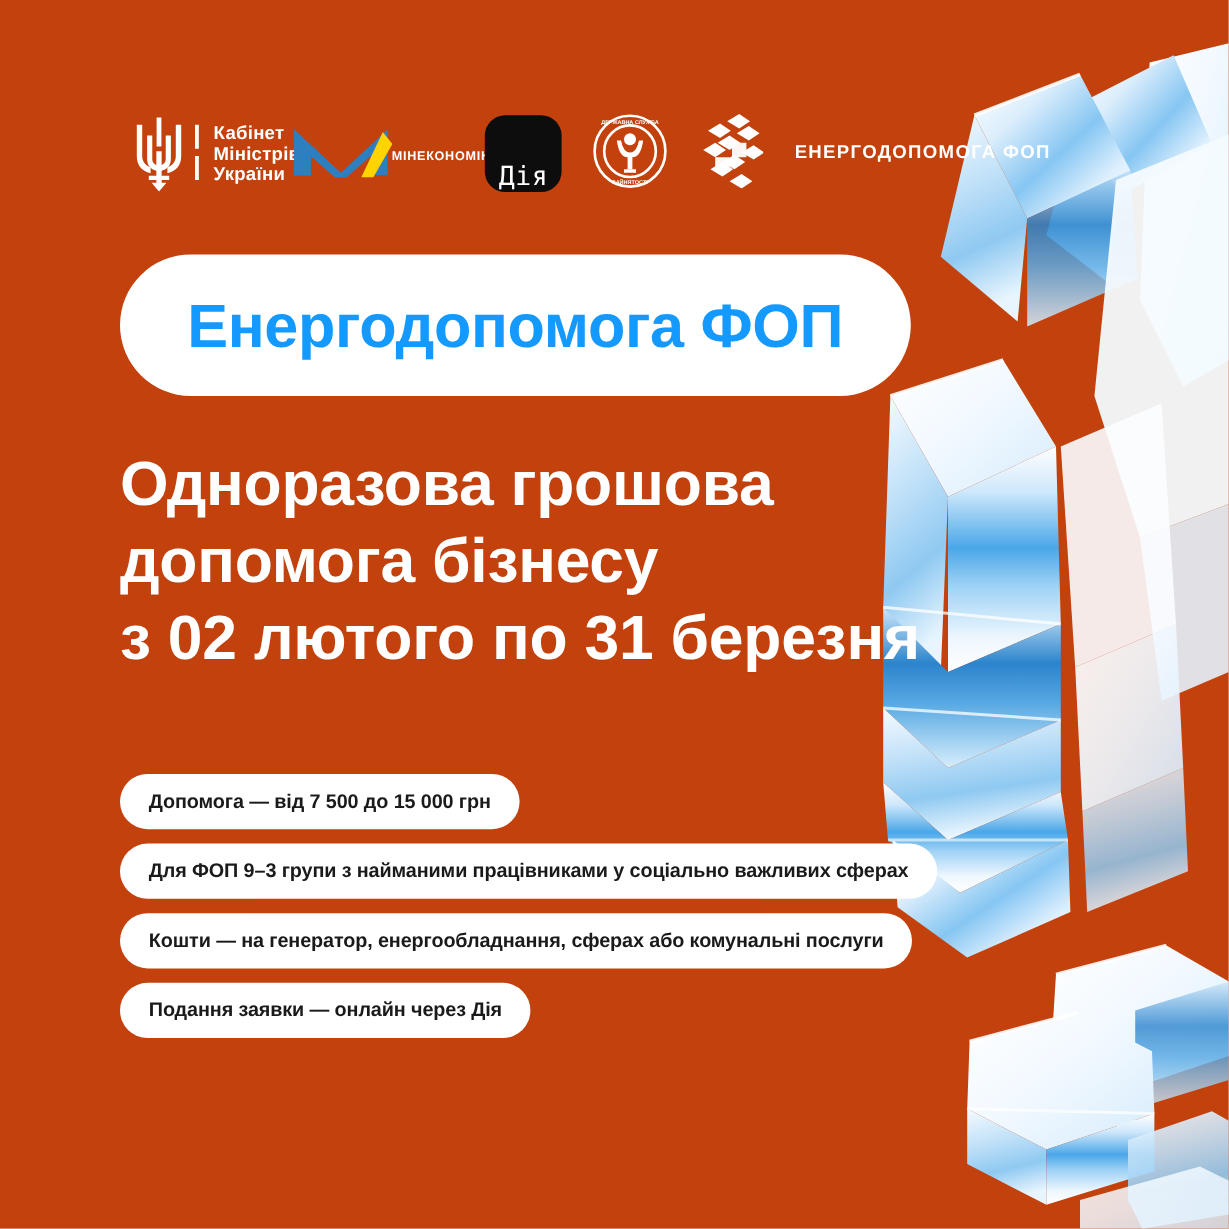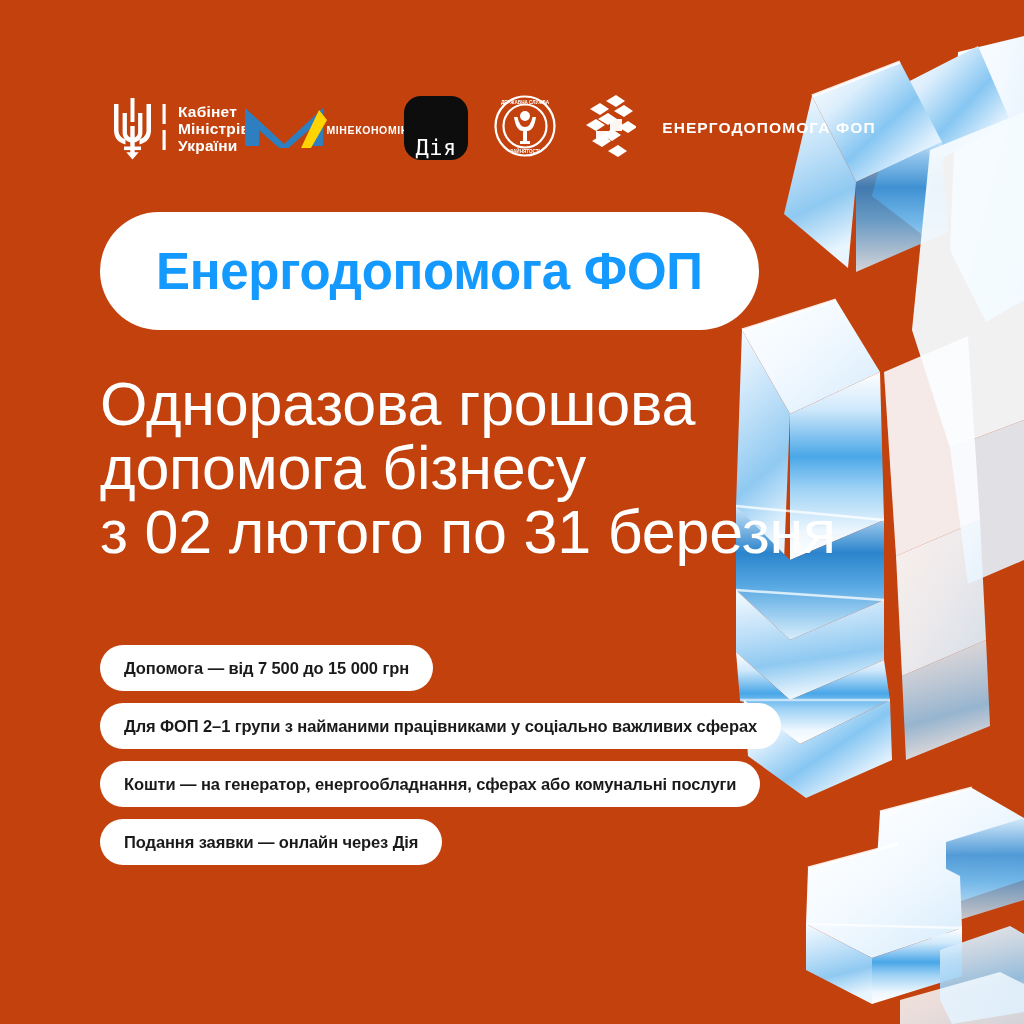--- a/index.html
+++ b/index.html
@@ -105,22 +105,22 @@
     letter-spacing: -0.3px;
     white-space: nowrap;
   }
 
   
   .headline {
     position: absolute;
     left: 100px;
     top: 372px;
     color: #ffffff;
-    font-size: 61px;
-    font-weight: 400;
+    font-size: 52px;
+    font-weight: 700;
     line-height: 64px;
     letter-spacing: -0.2px;
     white-space: pre-line;
     text-shadow: 0 1px 0 rgba(0,0,0,0.04);
   }
 
   
   .bullets {
     position: absolute;
     left: 100px;
@@ -321,18 +321,18 @@
   <div class="title-pill">
     <span class="title-pill-text">Енергодопомога ФОП</span>
   </div>
 
   <div class="headline">Одноразова грошова
 допомога бізнесу
 з 02 лютого по 31 березня</div>
 
   <div class="bullets">
     <div class="bullet-pill">Допомога  — від 7 500 до 15 000 грн</div>
-    <div class="bullet-pill">Для ФОП 2–1 групи з найманими працівниками у соціально важливих сферах</div>
+    <div class="bullet-pill">Для ФОП 9–3 групи з найманими працівниками у соціально важливих сферах</div>
     <div class="bullet-pill">Кошти — на генератор, енергообладнання, сферах або комунальні послуги</div>
     <div class="bullet-pill">Подання заявки — онлайн через Дія</div>
   </div>
 
 </div>
 
 </body></html>

